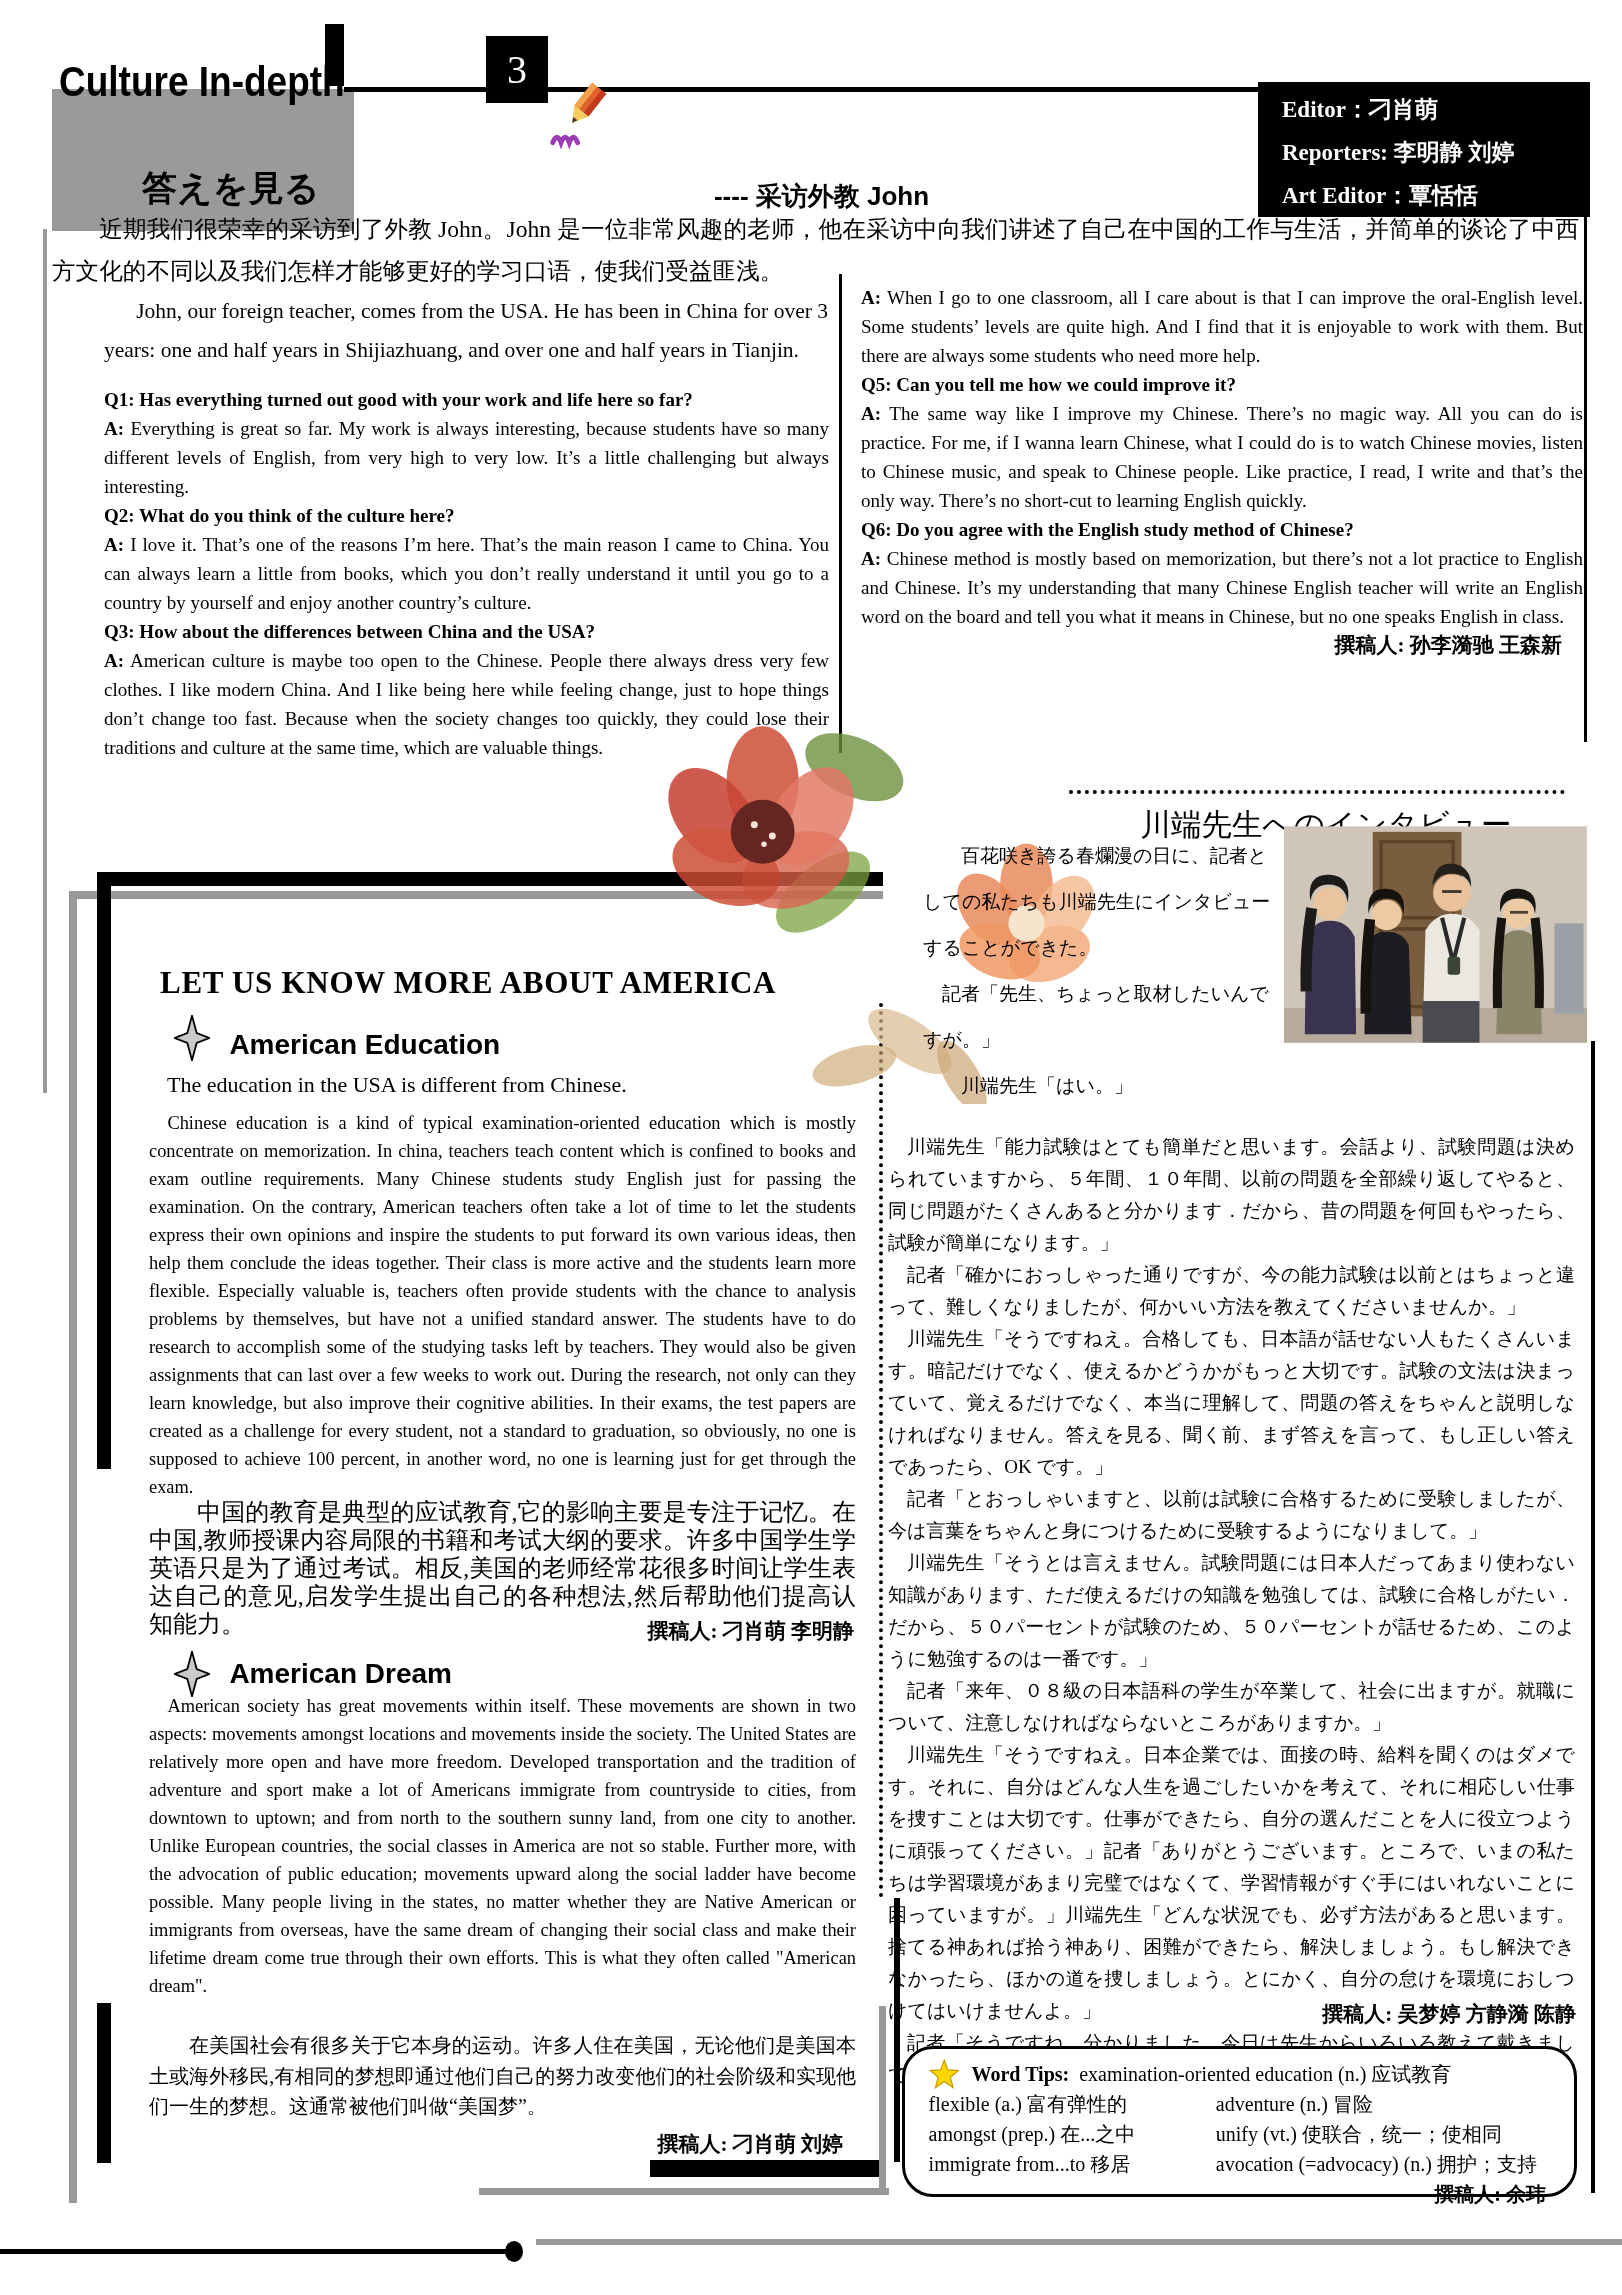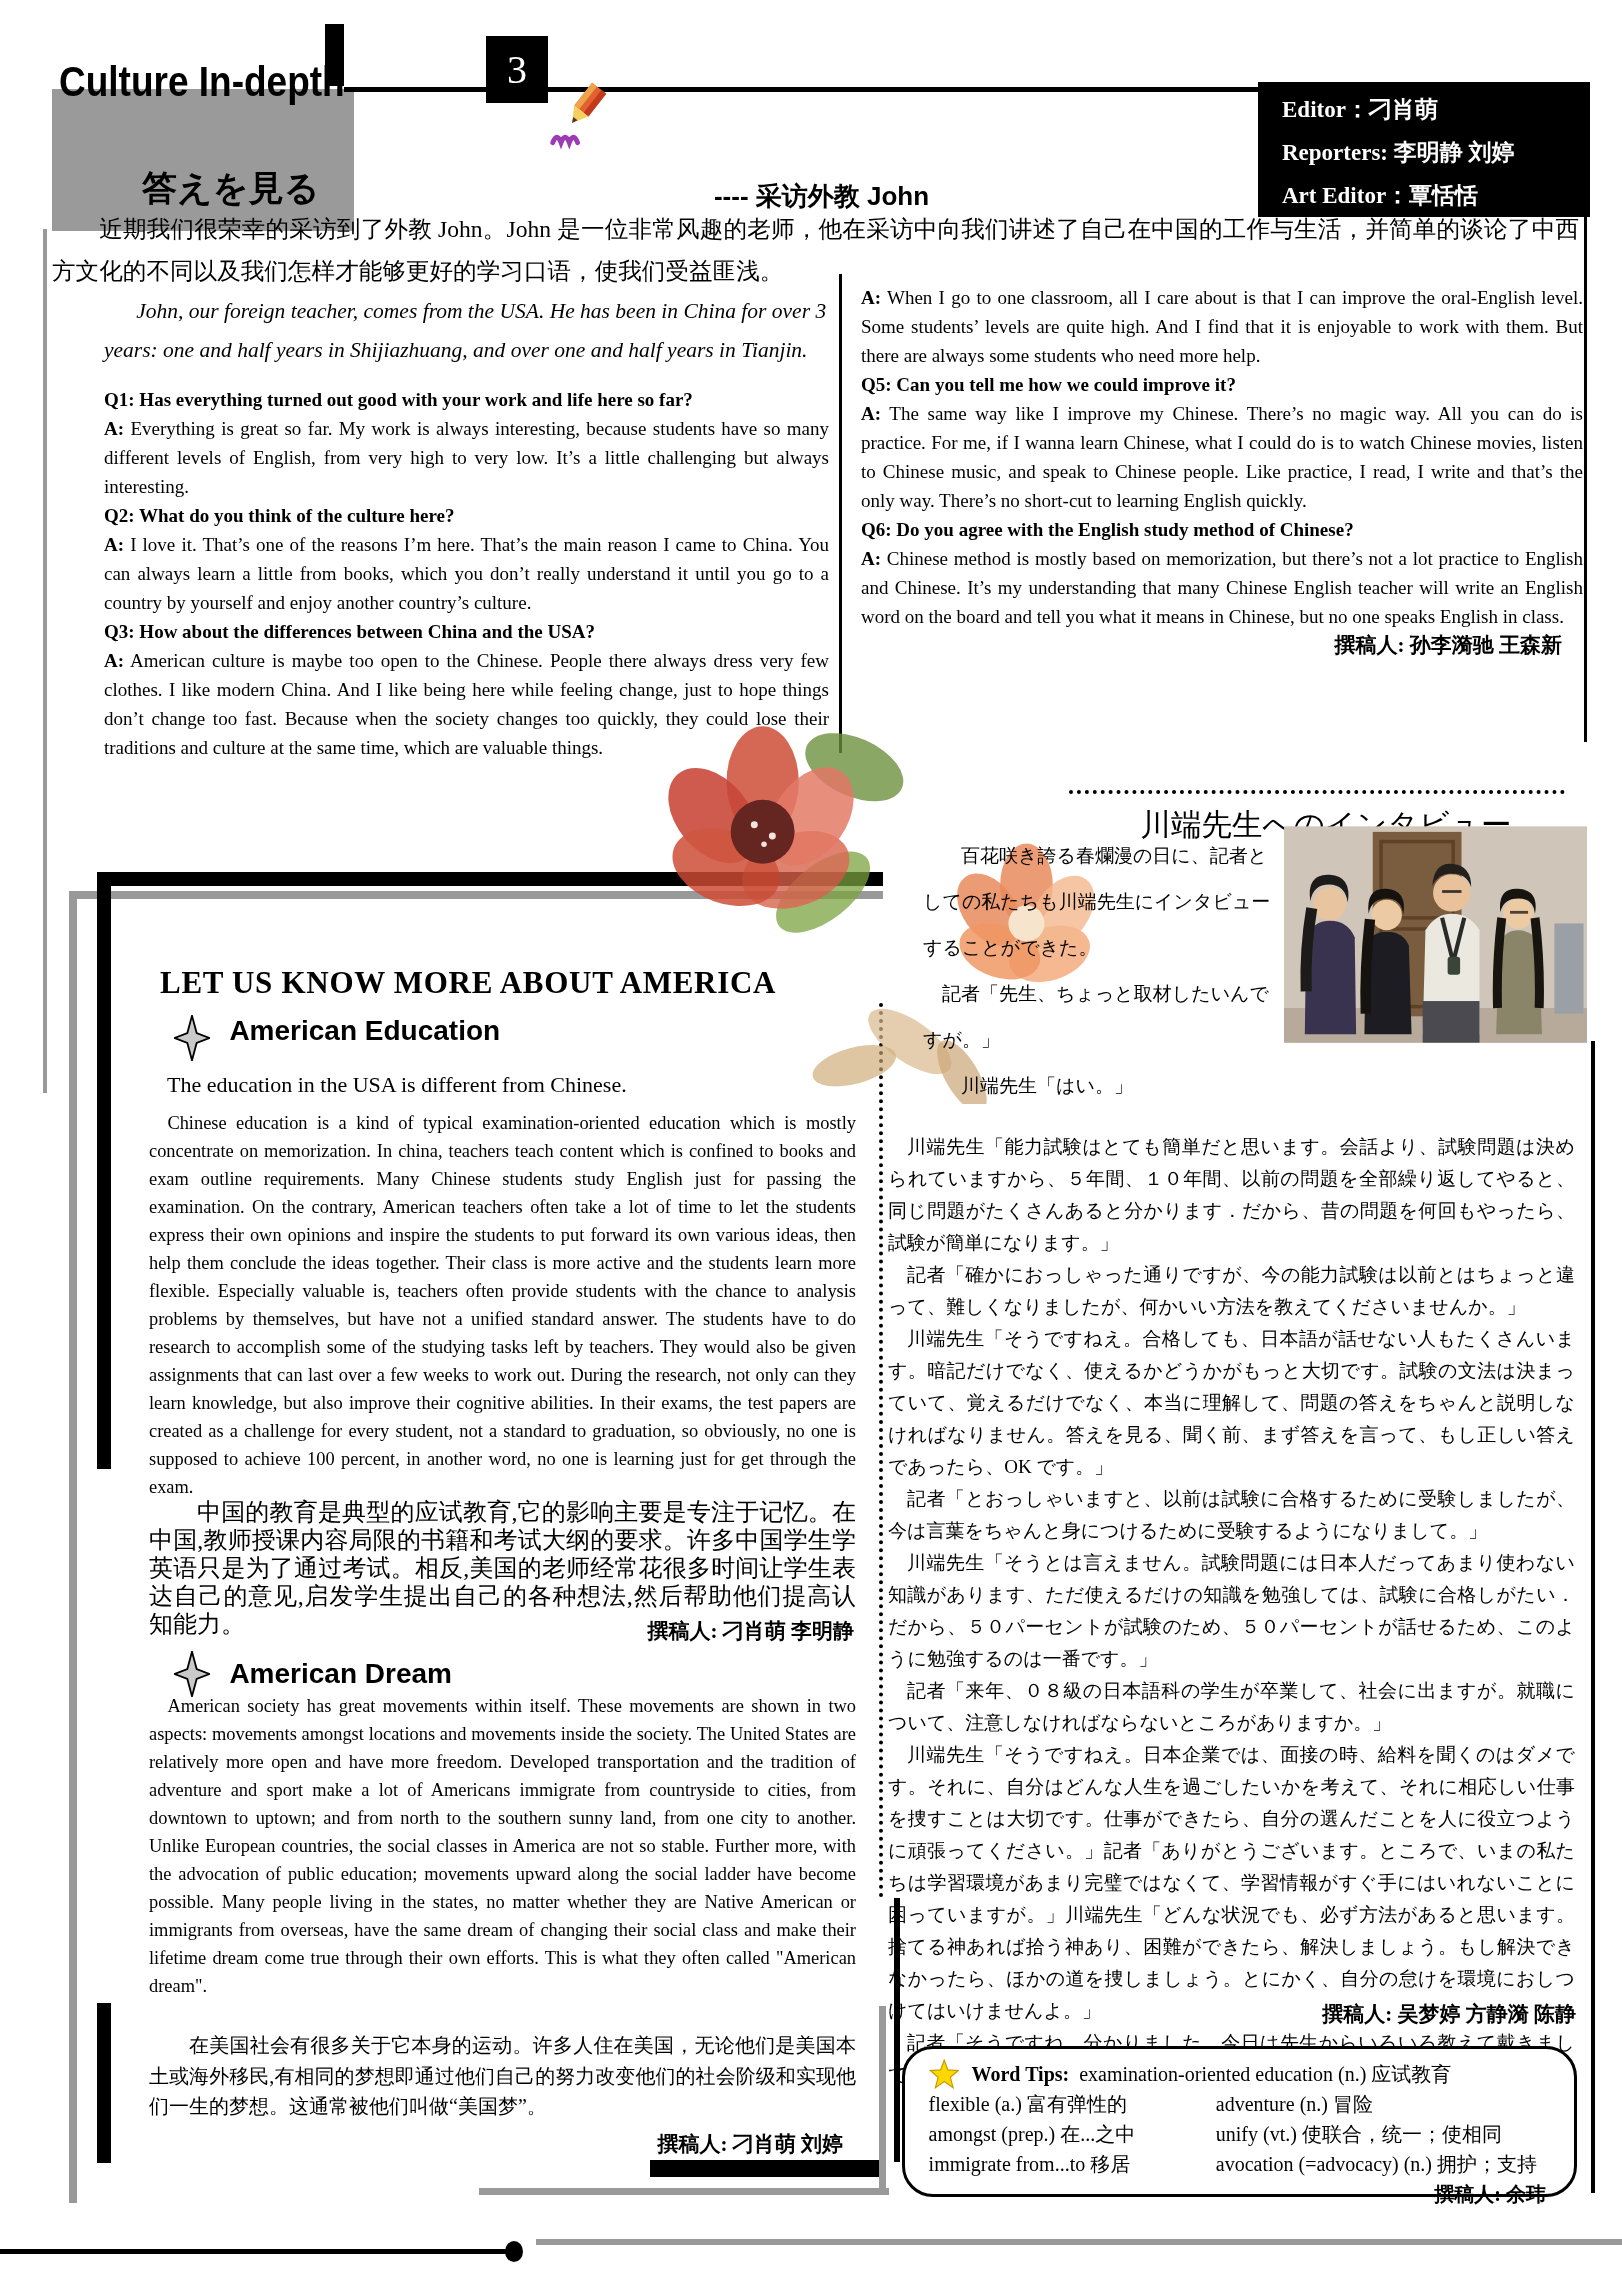--- a/index.html
+++ b/index.html
@@ -20,42 +20,42 @@
               font-size:39px;letter-spacing:2.1px;z-index:4;}
   .editor-box{left:1258px;top:82px;width:332px;height:135px;background:#000;color:#fff;
               font-weight:bold;font-size:23px;line-height:43px;padding:5.6px 0 0 24px;box-sizing:border-box;z-index:4;}
   .subtitle{left:0;top:179px;width:1623px;text-align:center;font-family:"Liberation Sans",sans-serif;
             font-weight:bold;font-size:26px;z-index:4;padding-left:10px;}
   .intro{left:52px;top:208px;width:1527px;font-size:23.6px;line-height:42px;text-indent:2em;text-align:justify;}
 
   
   .col-left{left:104px;top:292px;width:725px;}
   .col-right{left:861px;top:283px;width:722px;}
-  .lead{font-style:italic;font-size:21.5px;line-height:39px;text-indent:1.5em;margin:0 0 15.3px 0;text-align:left;}
+  .lead{font-size:21.5px;line-height:39px;text-indent:1.5em;margin:0 0 15.3px 0;text-align:left;}
   .q{font-weight:bold;font-size:19px;line-height:29px;margin:0;}
   .a{font-size:19px;line-height:29px;margin:0;text-align:justify;}
   .a b{font-size:19px;}
   .iv-byline{float:right;font-weight:bold;font-size:21px;padding-right:21px;}
 
   .col-divider{left:839px;top:274px;width:2.8px;height:479px;background:#000;}
   .right-border-top{left:1584px;top:208px;width:2.8px;height:534px;background:#000;}
   .left-gray-border{left:43px;top:229px;width:4.2px;height:864px;background:#999;}
 
   
   .frame-top-black{left:97px;top:872px;width:786px;height:14px;background:#000;}
   .frame-left-black1{left:97px;top:872px;width:14px;height:597px;background:#000;}
   .frame-left-black2{left:97px;top:2003px;width:14px;height:160px;background:#000;}
   .frame-top-gray{left:69px;top:891px;width:814px;height:7.6px;background:#999;}
   .frame-left-gray{left:69px;top:891px;width:7.6px;height:1312px;background:#999;}
   .frame-bottom-black{left:650px;top:2160px;width:229px;height:16.7px;background:#000;}
   .frame-bottom-gray{left:479px;top:2188px;width:410px;height:7px;background:#999;}
   .frame-right-gray{left:879px;top:2006px;width:7px;height:189px;background:#999;}
 
   .america-heading{left:160px;top:965px;width:701px;font-size:31px;font-weight:bold;letter-spacing:0.7px;z-index:2;}
-  .edu-title-row{left:174px;top:1015px;z-index:2;display:flex;align-items:flex-start;gap:19.4px;}
+  .edu-title-row{left:174px;top:1015px;z-index:2;display:flex;align-items:flex-end;gap:19.4px;}
   .sec-title{font-family:"Liberation Sans",sans-serif;font-weight:bold;font-size:28px;}
   .edu-lead{left:167px;top:1072px;font-size:22px;z-index:2;}
   .edu-body{left:149px;top:1109px;width:707px;font-size:18.4px;line-height:28px;text-align:justify;text-indent:1em;z-index:2;}
   .zh-body{left:149px;top:1498px;width:707px;font-size:24px;line-height:28px;text-align:justify;text-indent:2em;z-index:2;}
   .byline{font-weight:bold;font-size:21px;text-align:right;z-index:2;}
   .edu-byline{left:149px;top:1617px;width:705px;}
   .dream-title-row{left:174px;top:1651px;z-index:2;display:flex;align-items:center;gap:19.4px;}
   .dream-body{left:149px;top:1692px;width:707px;font-size:18.4px;line-height:28px;text-align:justify;text-indent:1em;z-index:2;}
   .dream-zh{left:149px;top:2030px;width:707px;font-size:20px;line-height:30.5px;text-align:justify;text-indent:2em;z-index:2;}
   .dream-byline{left:149px;top:2130px;width:694px;}

